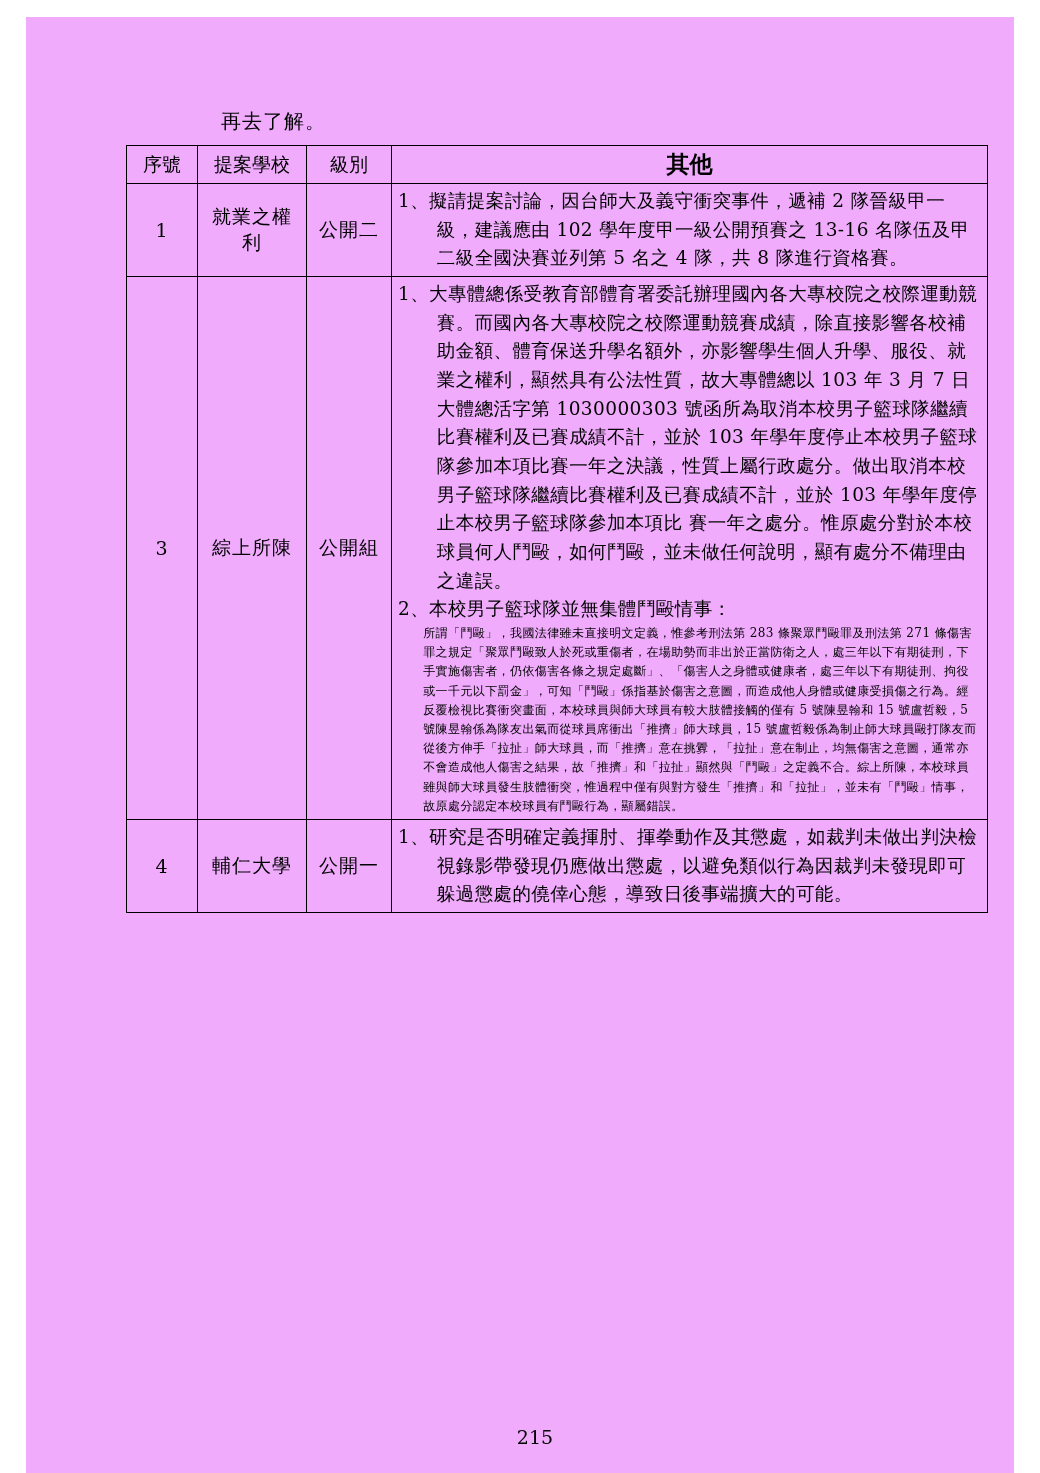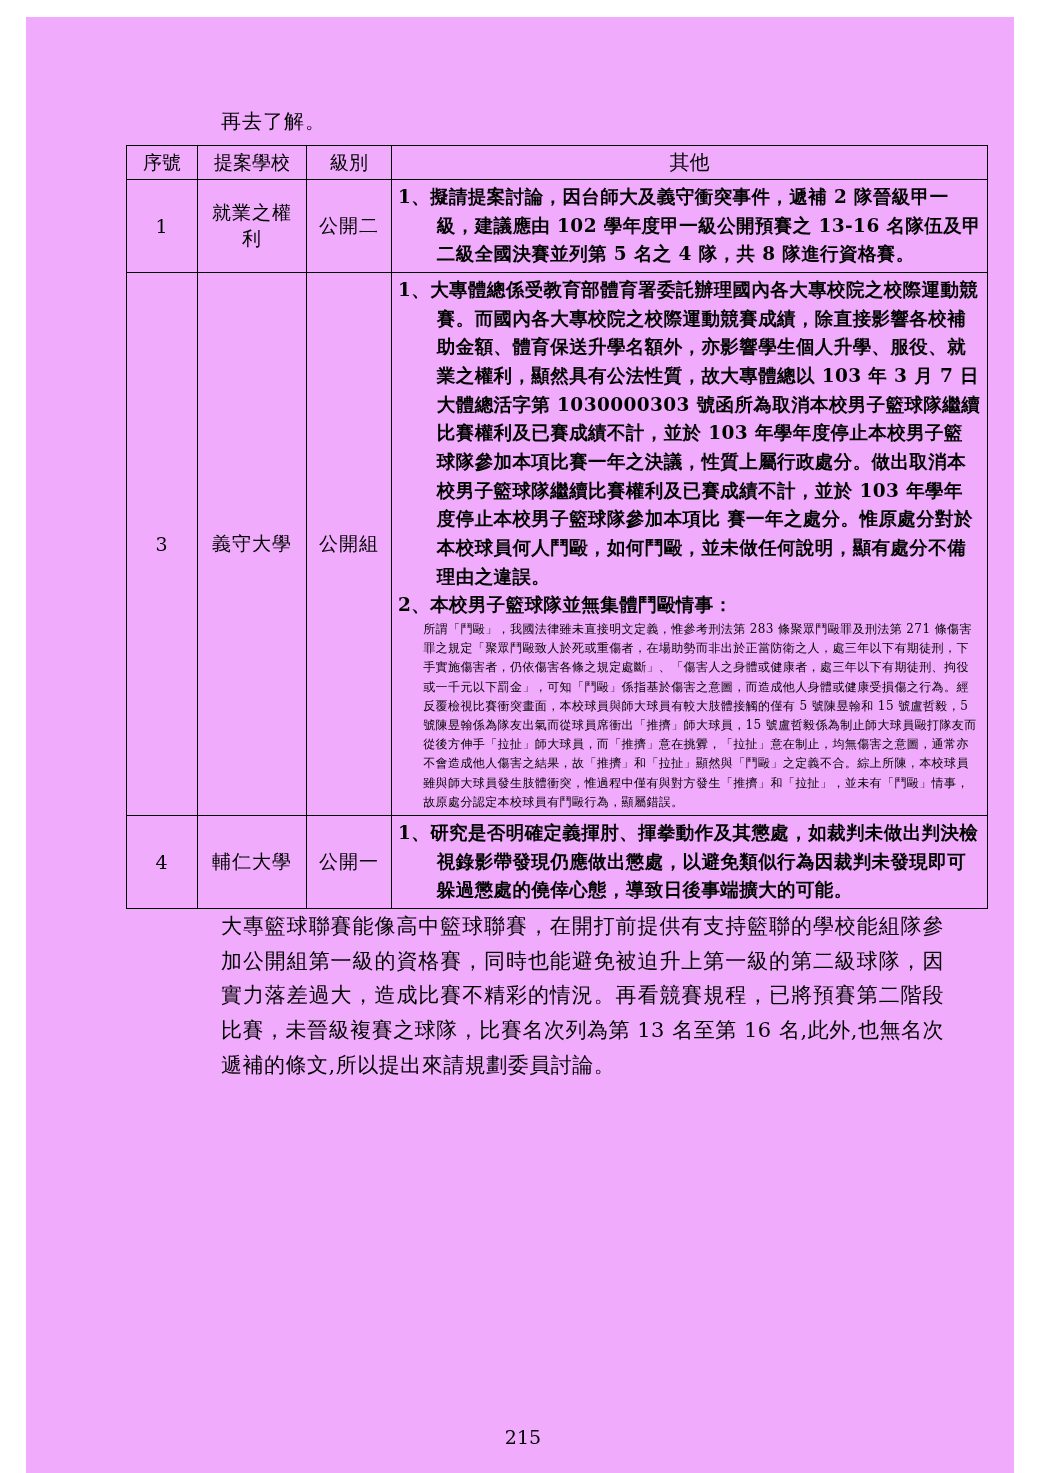--- a/index.html
+++ b/index.html
@@ -42,21 +42,22 @@
   .col-school { width: 96px; }
   .col-level { width: 72px; }
   .col-other { width: auto; }
 
   thead td {
     text-align: center;
     font-size: 19px;
     padding: 6px 4px;
   }
   thead td.head-other {
-    font-size: 20px;
+    font-size: 23px;
+    font-weight: bold;
   }
   td.cell-center {
     text-align: center;
     font-size: 19px;
     letter-spacing: 1px;
   }
   td.cell-body {
     text-align: left;
     font-size: 18.5px;
     line-height: 1.55;
@@ -65,21 +66,20 @@
   }
   .item {
     display: block;
     margin: 0;
     text-indent: 0;
   }
   .item-num {
     display: block;
     padding-left: 2.1em;
     text-indent: -2.1em;
-    font-weight: bold;
   }
   .sub-block {
     display: block;
     padding-left: 2.1em;
   }
   .small-para {
     font-size: 12px;
     line-height: 1.6;
   }
   .section-head {
@@ -91,21 +91,21 @@
     font-size: 21px;
     line-height: 1.65;
     letter-spacing: 0.5px;
     margin: 0 0 0 100px;
     padding-left: 0;
     text-align: justify;
   }
   .page-number {
     position: absolute;
     bottom: 42px;
-    left: 3px;
+    left: 15px;
     width: 100%;
     text-align: center;
     font-size: 19px;
   }
 </style>
 </head>
 <body>
 
 <div class="page">
 
@@ -126,38 +126,37 @@
         <td class="cell-center">1</td>
         <td class="cell-center">就業之權利</td>
         <td class="cell-center">公開二</td>
         <td class="cell-body">
           <span class="item item-num">1、擬請提案討論，因台師大及義守衝突事件，遞補 2 隊晉級甲一級，建議應由 102 學年度甲一級公開預賽之 13-16 名隊伍及甲二級全國決賽並列第 5 名之 4 隊，共 8 隊進行資格賽。</span>
         </td>
       </tr>
 
       <tr>
         <td class="cell-center">3</td>
-        <td class="cell-center">義守大學</td>
+        <td class="cell-center">綜上所陳</td>
         <td class="cell-center">公開組</td>
         <td class="cell-body">
           <span class="item item-num">1、大專體總係受教育部體育署委託辦理國內各大專校院之校際運動競賽。而國內各大專校院之校際運動競賽成績，除直接影響各校補助金額、體育保送升學名額外，亦影響學生個人升學、服役、就業之權利，顯然具有公法性質，故大專體總以 103 年 3 月 7 日大體總活字第 1030000303 號函所為取消本校男子籃球隊繼續比賽權利及已賽成績不計，並於 103 年學年度停止本校男子籃球隊參加本項比賽一年之決議，性質上屬行政處分。做出取消本校男子籃球隊繼續比賽權利及已賽成績不計，並於 103 年學年度停止本校男子籃球隊參加本項比 賽一年之處分。惟原處分對於本校球員何人鬥毆，如何鬥毆，並未做任何說明，顯有處分不備理由之違誤。</span>
           <span class="item item-num">2、本校男子籃球隊並無集體鬥毆情事：</span>
           <span class="sub-block small-para">所謂「鬥毆」，我國法律雖未直接明文定義，惟參考刑法第 283 條聚眾鬥毆罪及刑法第 271 條傷害罪之規定「聚眾鬥毆致人於死或重傷者，在場助勢而非出於正當防衛之人，處三年以下有期徒刑，下手實施傷害者，仍依傷害各條之規定處斷」、「傷害人之身體或健康者，處三年以下有期徒刑、拘役或一千元以下罰金」，可知「鬥毆」係指基於傷害之意圖，而造成他人身體或健康受損傷之行為。經反覆檢視比賽衝突畫面，本校球員與師大球員有較大肢體接觸的僅有 5 號陳昱翰和 15 號盧哲毅，5 號陳昱翰係為隊友出氣而從球員席衝出「推擠」師大球員，15 號盧哲毅係為制止師大球員毆打隊友而從後方伸手「拉扯」師大球員，而「推擠」意在挑釁，「拉扯」意在制止，均無傷害之意圖，通常亦不會造成他人傷害之結果，故「推擠」和「拉扯」顯然與「鬥毆」之定義不合。綜上所陳，本校球員雖與師大球員發生肢體衝突，惟過程中僅有與對方發生「推擠」和「拉扯」，並未有「鬥毆」情事，故原處分認定本校球員有鬥毆行為，顯屬錯誤。</span>
         </td>
       </tr>
 
       <tr>
         <td class="cell-center">4</td>
         <td class="cell-center">輔仁大學</td>
         <td class="cell-center">公開一</td>
         <td class="cell-body">
           <span class="item item-num">1、研究是否明確定義揮肘、揮拳動作及其懲處，如裁判未做出判決檢視錄影帶發現仍應做出懲處，以避免類似行為因裁判未發現即可躲過懲處的僥倖心態，導致日後事端擴大的可能。</span>
         </td>
       </tr>
 
     </tbody>
   </table>
 
-  <p class="section-body">大專籃球聯賽能像高中籃球聯賽，在開打前提供有支持籃聯的學校能組隊參加公開組第一級的資格賽，同時也能避免被迫升上第一級的第二級球隊，因實力落差過大，造成比賽不精彩的情況。再看競賽規程，已將預賽第二階段比賽，未晉級複賽之球隊，比賽名次列為第 13 名至第 16 名,此外,也無名次遞補的條文,所以提出來請規劃委員討論。</p>
 
   <div class="page-number">215</div>
 
 </div>
 
 </body></html>

